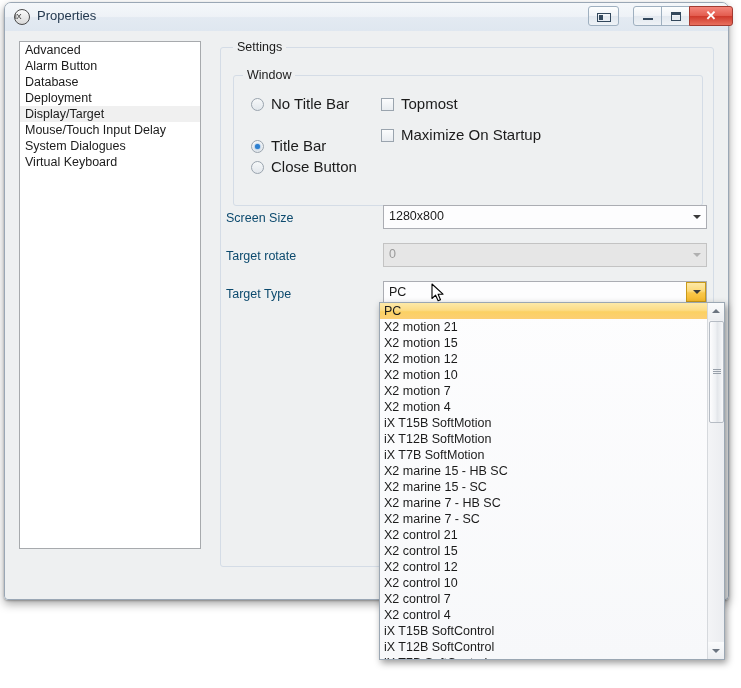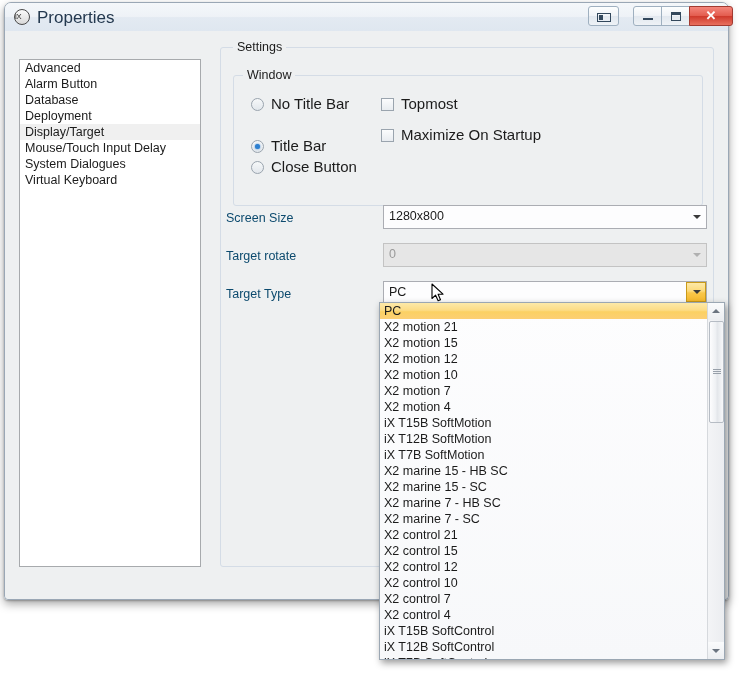--- a/index.html
+++ b/index.html
@@ -54,21 +54,21 @@
     font-size: 8px;
     line-height: 13px;
     text-align: left;
     font-weight: normal;
     color: #2b2b2b;
     letter-spacing: -0.5px;
   }
   #title-text {
     position: absolute;
     left: 32px; top: 5px;
-    font-size: 17px;
+    font-size: 13px;
     color: #24394f;
     white-space: nowrap;
   }
 
   .winbtn {
     position: absolute;
     top: 3px;
     height: 20px;
     border: 1px solid #9fb0c0;
     border-radius: 3px;
@@ -122,21 +122,21 @@
     left: 0; top: 28px;
     width: 100%;
     height: 568px;
     background: #eef0f1;
     border-radius: 0 0 4px 4px;
   }
 
   
   #nav-list {
     position: absolute;
-    left: 14px; top: 28px;
+    left: 14px; top: 10px;
     width: 182px; height: 508px;
     background: #ffffff;
     border: 1px solid #a7aaad;
     box-sizing: border-box;
     overflow: hidden;
   }
   .nav-item {
     height: 16px;
     line-height: 16px;
     padding-left: 5px;

